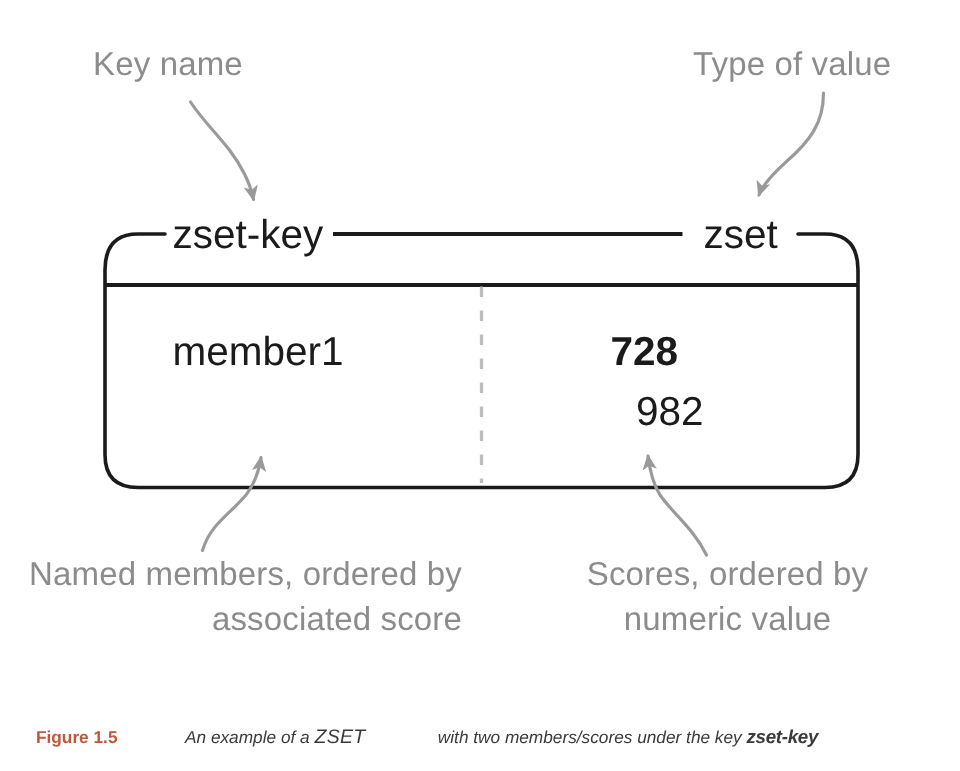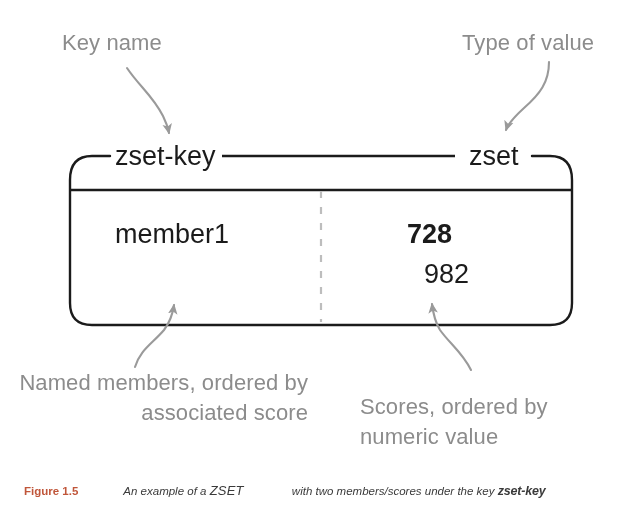--- a/index.html
+++ b/index.html
@@ -25,21 +25,21 @@
     position: absolute;
     color: #8c8c8c;
     font-size: 22px;
     line-height: 30px;
     letter-spacing: 0.1px;
     white-space: pre;
   }
   #annot-key-name   { left: 62px;  top: 28px;  }
   #annot-type-value { left: 462px; top: 28px; text-align: right;  }
   #annot-members    { left: 18px;  top: 368px; text-align: right; width: 290px; white-space: normal; }
-  #annot-scores     { left: 360px; top: 368px; width: 250px; white-space: normal; margin-top: 24px; }
+  #annot-scores     { left: 360px; top: 368px; text-align: center; width: 250px; white-space: normal; }
 
   
   #art {
     position: absolute;
     left: 0;
     top: 0;
     width: 640px;
     height: 514px;
   }
 

